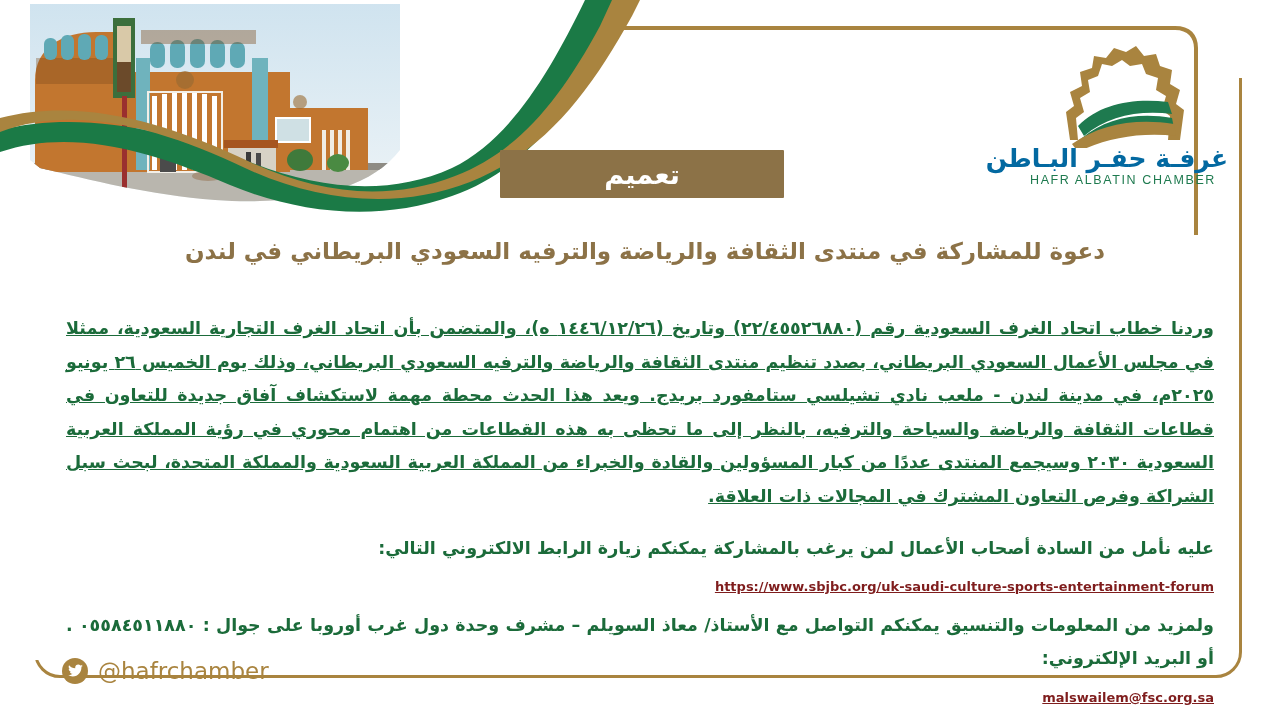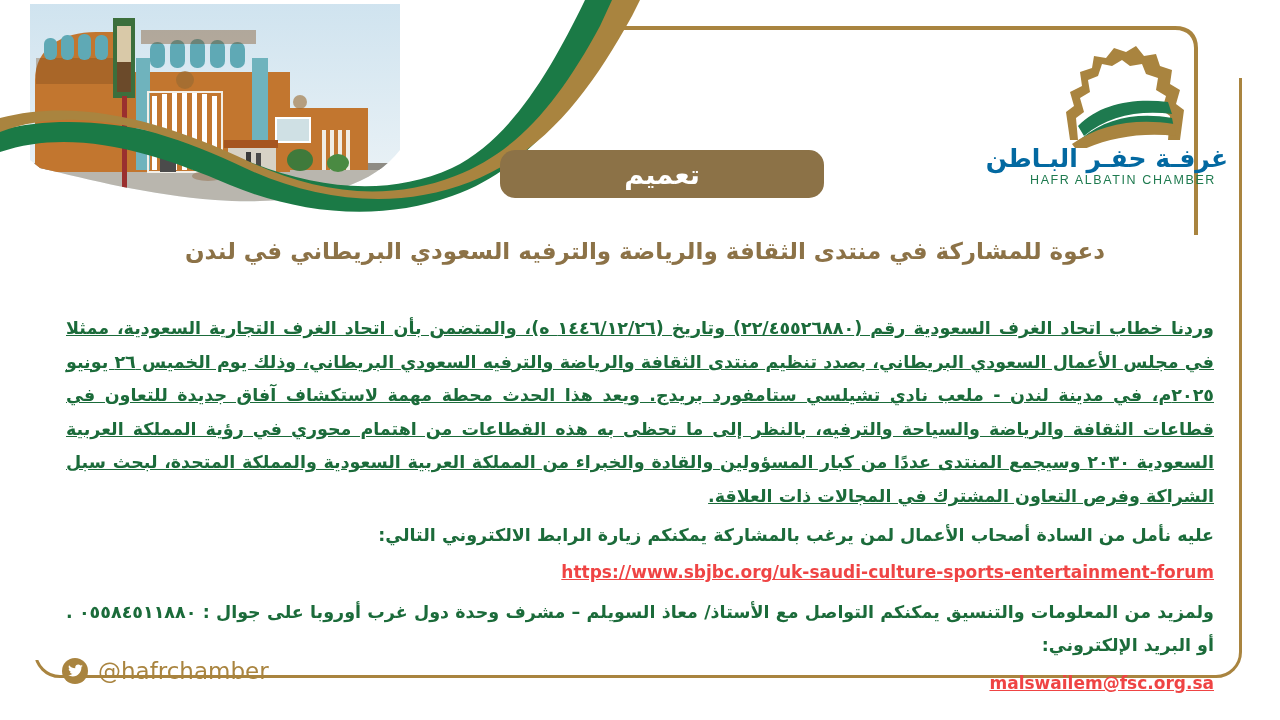--- a/index.html
+++ b/index.html
@@ -48,24 +48,24 @@
     width: 1280px; height: 235px;
     overflow: hidden;
   }
   #header-art svg { display: block; }
 
   
   #circular-badge {
     position: absolute;
     left: 500px;
     top: 150px;
-    width: 324px;
+    width: 284px;
     height: 48px;
     background: #8c7247;
-    border-radius: 15px;
+    border-radius: 1px;
     display: flex;
     align-items: center;
     justify-content: center;
   }
   #circular-badge .badge-text {
     color: #ffffff;
     font-size: 27px;
     font-weight: bold;
     letter-spacing: 1px;
     font-family: "DejaVu Sans", sans-serif;
@@ -131,38 +131,38 @@
     font-weight: bold;
     line-height: 1.92;
     text-align: justify;
     text-align-last: right;
     font-family: "DejaVu Sans", sans-serif;
     direction: rtl;
   }
   #body-copy p { margin: 0; }
   #body-copy .para-intro { text-align: justify; text-align-last: right; text-decoration: underline; }
   #body-copy .para-invite {
-    margin-top: 5px;
+    margin-top: 18px;
     text-align: right;
   }
   #body-copy .para-contact {
     margin-top: 6px;
     text-align: justify;
     text-align-last: right;
   }
 
   .link-row {
     text-align: center;
     margin-top: 3px;
     direction: ltr;
   }
   .link-row a,
   .link-row span.link {
-    color: #ef4444;
-    font-size: 17px;
+    color: #7f1d1d;
+    font-size: 13px;
     font-weight: bold;
     text-decoration: underline;
     font-family: "DejaVu Sans", sans-serif;
     word-break: break-all;
   }
   #forum-link-row { margin-top: 4px; }
   #email-link-row {
     margin-top: 4px;
     text-align: center;
   }

